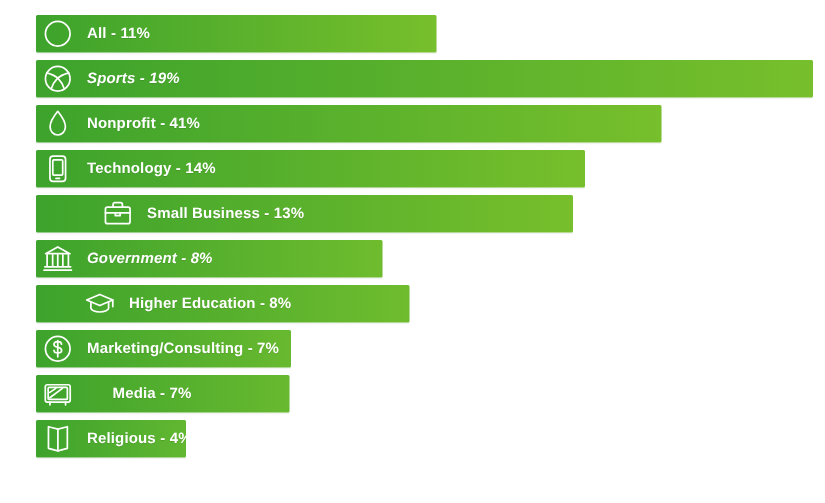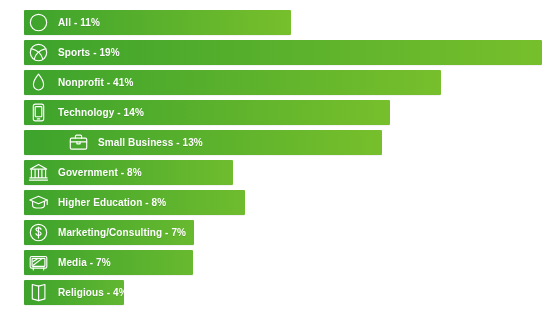--- a/index.html
+++ b/index.html
@@ -57,21 +57,21 @@
 
 <div id="chart">
     <div class="bar-row" style="top: 10px; left: 24px; width: 267px; background: linear-gradient(to right, rgb(61, 163, 44) 0%, rgb(119, 191, 44) 100%);">
       <span class="bar-icon">
         <svg width="21" height="21" viewBox="0 0 21 21">
           <circle cx="10.5" cy="10.5" r="8.2" stroke="#ffffff" fill="none" stroke-width="1.15" stroke-linecap="round" stroke-linejoin="round"></circle>
         </svg>
       </span>
       <span class="bar-label">All - 11%</span>
     </div>
-    <div class="bar-row" style="top: 40px; left: 24px; width: 518px; background: linear-gradient(to right, rgb(61, 163, 44) 0%, rgb(119, 191, 44) 100%);">
+    <div class="bar-row" style="top: 40px; left: 24px; width: 518px; background: linear-gradient(to right, rgb(61, 163, 44) 0%, rgb(119, 191, 44) 100%); font-style: italic;">
       <span class="bar-icon">
         <svg width="21" height="21" viewBox="0 0 21 21">
           <circle cx="10.5" cy="10.5" r="8.2" stroke="#ffffff" fill="none" stroke-width="1.15" stroke-linecap="round" stroke-linejoin="round"></circle>
           <path d="M3.2 6.6c3.6 .9 6.2 2.4 7.9 4.1 1.8 1.8 3 3.9 3.6 6.2" stroke="#ffffff" fill="none" stroke-width="1.15" stroke-linecap="round" stroke-linejoin="round"></path>
           <path d="M17.8 6.6c-3.6 .9-6.2 2.4-7.9 4.1-1.8 1.8-3 3.9-3.6 6.2" stroke="#ffffff" fill="none" stroke-width="1.15" stroke-linecap="round" stroke-linejoin="round"></path>
         </svg>
       </span>
       <span class="bar-label">Sports - 19%</span>
     </div>
     <div class="bar-row" style="top: 70px; left: 24px; width: 417px; background: linear-gradient(to right, rgb(61, 163, 44) 0%, rgb(119, 191, 44) 100%);">
@@ -96,52 +96,52 @@
       <span class="bar-icon">
         <svg width="21" height="21" viewBox="0 0 21 21">
           <rect x="2.3" y="6.1" width="16.4" height="11" rx="1.3" stroke="#ffffff" fill="none" stroke-width="1.15" stroke-linecap="round" stroke-linejoin="round"></rect>
           <path d="M7.4 6.1V4.3c0-.7.5-1.2 1.2-1.2h3.8c.7 0 1.2.5 1.2 1.2v1.8" stroke="#ffffff" fill="none" stroke-width="1.15" stroke-linecap="round" stroke-linejoin="round"></path>
           <path d="M2.3 9.9h16.4" stroke="#ffffff" fill="none" stroke-width="1.15" stroke-linecap="round" stroke-linejoin="round"></path>
           <path d="M8.9 9.9v1.9h3.2V9.9" stroke="#ffffff" fill="none" stroke-width="1.15" stroke-linecap="round" stroke-linejoin="round"></path>
         </svg>
       </span>
       <span class="bar-label">Small Business - 13%</span>
     </div>
-    <div class="bar-row" style="top: 160px; left: 24px; width: 209px; background: linear-gradient(to right, rgb(61, 163, 44) 0%, rgb(111, 188, 46) 100%);">
+    <div class="bar-row" style="top: 160px; left: 24px; width: 231px; background: linear-gradient(to right, rgb(61, 163, 44) 0%, rgb(111, 188, 46) 100%); font-style: italic;">
       <span class="bar-icon">
         <svg width="21" height="21" viewBox="0 0 21 21">
           <path d="M10.5 2.6 2.4 7.1h16.2z" stroke="#ffffff" fill="none" stroke-width="1.15" stroke-linecap="round" stroke-linejoin="round"></path>
           <path d="M3.4 7.9v7.6M7.1 7.9v7.6M10.5 7.9v7.6M13.9 7.9v7.6M17.6 7.9v7.6" stroke="#ffffff" fill="none" stroke-width="1.15" stroke-linecap="round" stroke-linejoin="round"></path>
           <path d="M1.9 15.9h17.2" stroke="#ffffff" fill="none" stroke-width="1.15" stroke-linecap="round" stroke-linejoin="round"></path>
           <path d="M1.4 18.1h18.2" stroke="#ffffff" fill="none" stroke-width="1.15" stroke-linecap="round" stroke-linejoin="round"></path>
         </svg>
       </span>
       <span class="bar-label">Government - 8%</span>
     </div>
-    <div class="bar-row" style="top: 190px; left: 24px; width: 221px; background: linear-gradient(to right, rgb(61, 163, 44) 0%, rgb(111, 188, 46) 100%);">
+    <div class="bar-row" style="top: 190px; left: 24px; width: 221px; background: linear-gradient(to right, rgb(61, 163, 44) 0%, rgb(111, 188, 46) 100%); padding-left: 28px;">
       <span class="bar-icon">
         <svg width="21" height="21" viewBox="0 0 21 21">
           <path d="M10.5 4.3 1.8 8l8.7 3.7L19.2 8z" stroke="#ffffff" fill="none" stroke-width="1.15" stroke-linecap="round" stroke-linejoin="round"></path>
           <path d="M4.6 9.3v4.1c0 1.4 2.6 2.6 5.9 2.6s5.9-1.2 5.9-2.6V9.3" stroke="#ffffff" fill="none" stroke-width="1.15" stroke-linecap="round" stroke-linejoin="round"></path>
           <path d="M19.2 8v4.4" stroke="#ffffff" fill="none" stroke-width="1.15" stroke-linecap="round" stroke-linejoin="round"></path>
         </svg>
       </span>
       <span class="bar-label">Higher Education - 8%</span>
     </div>
     <div class="bar-row" style="top: 220px; left: 24px; width: 170px; background: linear-gradient(to right, rgb(61, 163, 44) 0%, rgb(104, 185, 47) 100%);">
       <span class="bar-icon">
         <svg width="21" height="21" viewBox="0 0 21 21">
           <circle cx="10.5" cy="10.5" r="8.2" stroke="#ffffff" fill="none" stroke-width="1.15" stroke-linecap="round" stroke-linejoin="round"></circle>
           <path d="M10.5 5.1v10.8" stroke="#ffffff" fill="none" stroke-width="1.15" stroke-linecap="round" stroke-linejoin="round"></path>
           <path d="M13 7.5c0-1-1.1-1.7-2.5-1.7S8 6.6 8 7.6c0 1.1 1.2 1.6 2.5 1.9 1.4.3 2.6.8 2.6 2 0 1.1-1.2 1.8-2.6 1.8S8 12.6 8 11.5" stroke="#ffffff" fill="none" stroke-width="1.15" stroke-linecap="round" stroke-linejoin="round"></path>
         </svg>
       </span>
       <span class="bar-label">Marketing/Consulting - 7%</span>
     </div>
-    <div class="bar-row" style="top: 250px; left: 24px; width: 169px; background: linear-gradient(to right, rgb(61, 163, 44) 0%, rgb(104, 185, 47) 100%);">
+    <div class="bar-row" style="top: 250px; left: 24px; width: 169px; background: linear-gradient(to right, rgb(61, 163, 44) 0%, rgb(104, 185, 47) 100%); gap: 17px;">
       <span class="bar-icon">
         <svg width="21" height="21" viewBox="0 0 21 21">
           <rect x="2.2" y="4.5" width="16.6" height="11.6" rx="1.4" stroke="#ffffff" fill="none" stroke-width="1.15" stroke-linecap="round" stroke-linejoin="round"></rect>
           <rect x="4.1" y="6.3" width="12.8" height="8" rx="0.7" stroke="#ffffff" fill="none" stroke-width="1.15" stroke-linecap="round" stroke-linejoin="round"></rect>
           <path d="M5.2 13.2 13.6 6.9" stroke="#ffffff" fill="none" stroke-width="1.15" stroke-linecap="round" stroke-linejoin="round"></path>
           <path d="M5.2 9.6 9.2 6.9" stroke="#ffffff" fill="none" stroke-width="1.15" stroke-linecap="round" stroke-linejoin="round"></path>
           <path d="M5.3 16.1v1.8M15.7 16.1v1.8" stroke="#ffffff" fill="none" stroke-width="1.15" stroke-linecap="round" stroke-linejoin="round"></path>
         </svg>
       </span>
       <span class="bar-label">Media - 7%</span>

